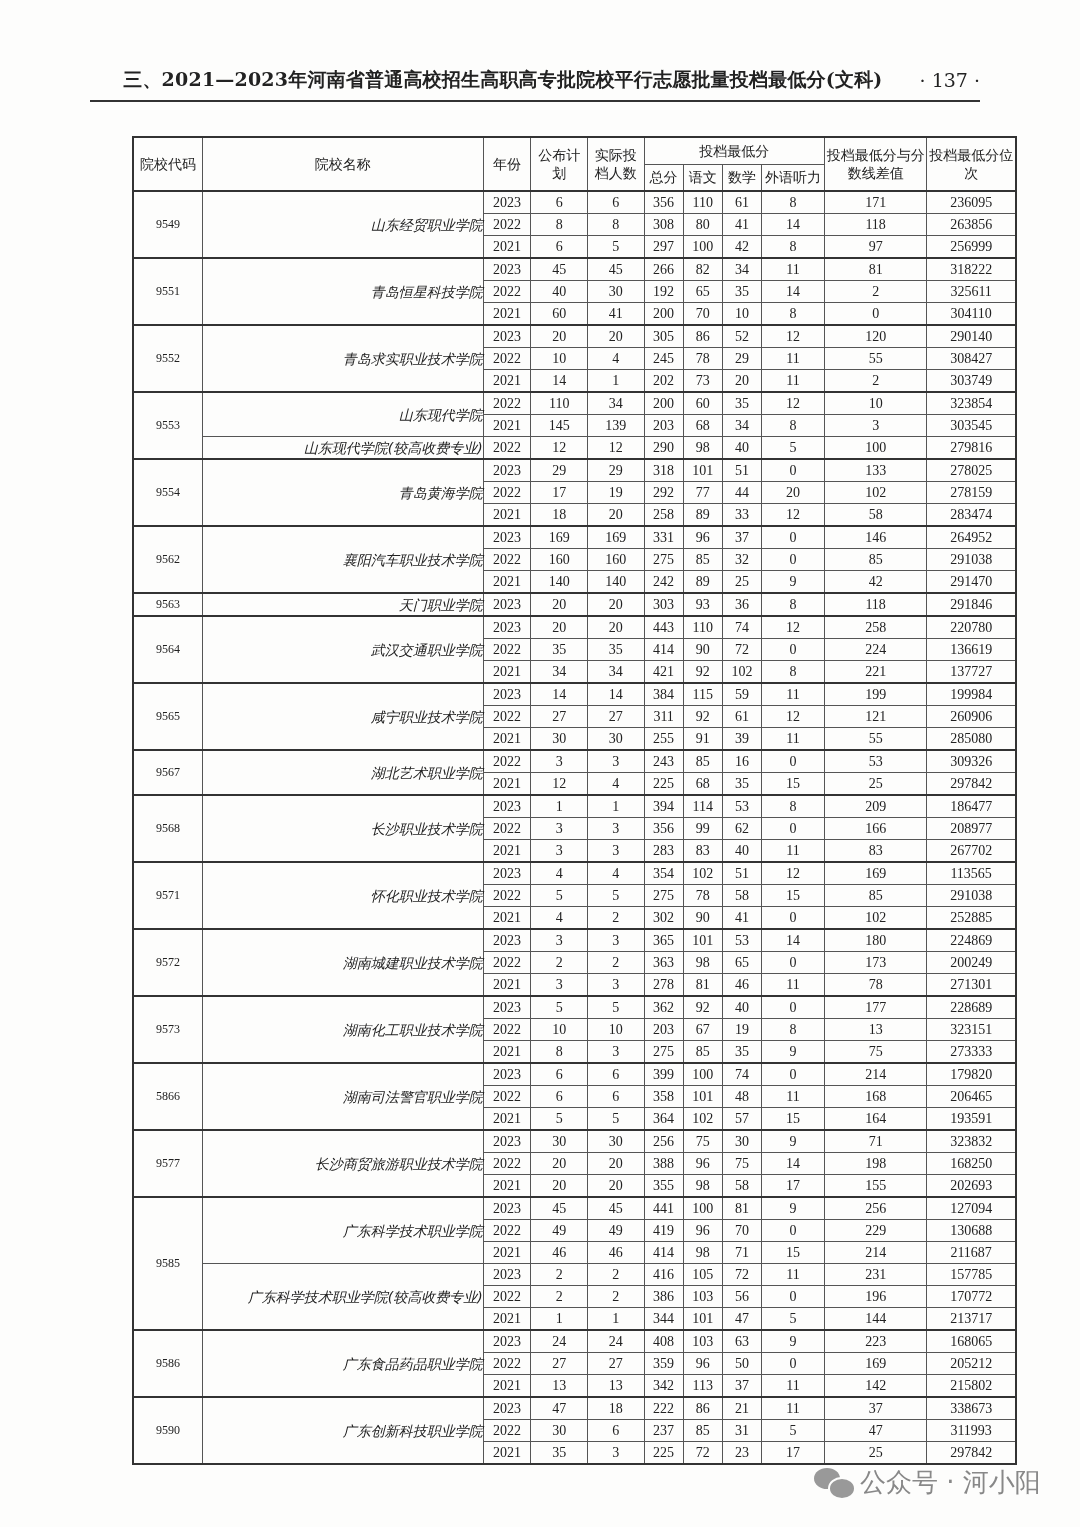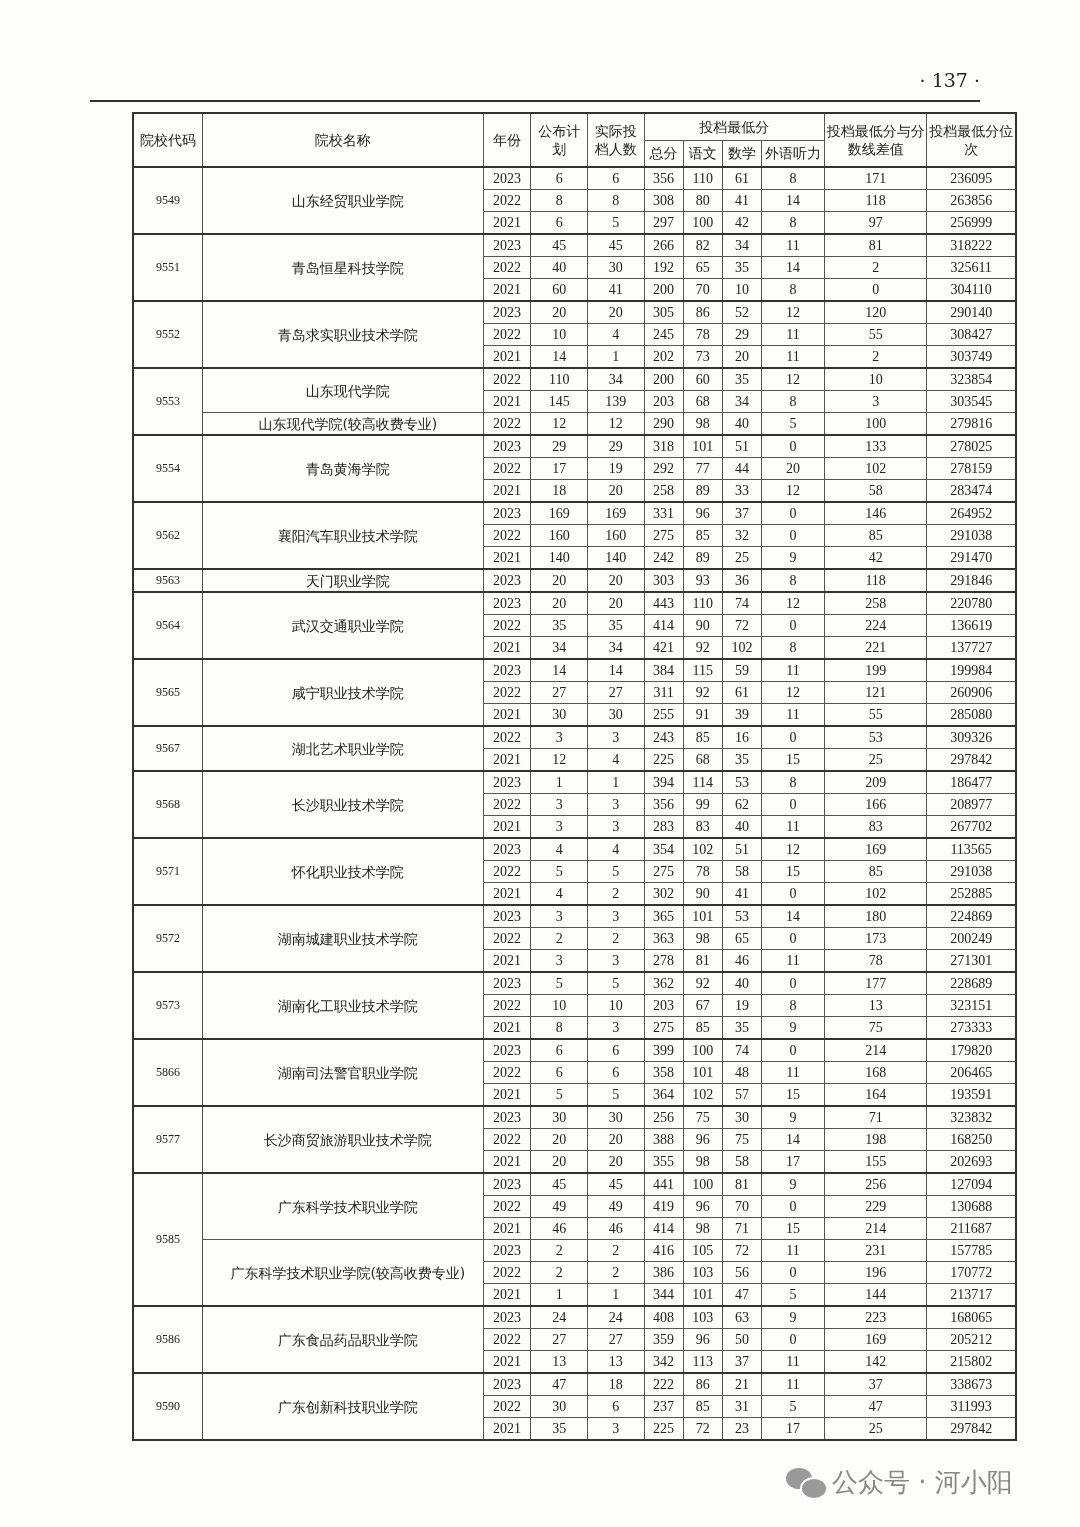--- a/index.html
+++ b/index.html
@@ -1,38 +1,39 @@
 <!DOCTYPE html>
 <html><head>
 <meta charset="utf-8">
 <style>
   html, body { margin:0; padding:0; background:#fdfdfc; }
   body { width:1080px; height:1527px; position:relative; overflow:hidden;
          font-family:"DejaVu Serif","Liberation Serif",serif; color:#222; }
   .page-header { position:absolute; left:90px; top:62px; width:890px; height:36px;
          display:flex; justify-content:flex-end; align-items:center; }
   .header-title { font-size:19px; font-weight:bold; letter-spacing:0.2px; }
-  .page-num { font-size:19px; margin-left:26px; }
+  .page-num { font-size:19px; margin-left:37px; }
   .header-rule { position:absolute; left:90px; top:100px; width:890px; height:2px; background:#333; }
-  .table-wrap { position:absolute; left:88px; top:112px; width:802px;padding-left:44px; }
+  .table-wrap { position:absolute; left:88px; top:136px; width:802px;padding-left:44px; }
   table { border-collapse:collapse; width:885px; table-layout:fixed; border:2px solid #333; }
   th, td { border:1px solid #555; text-align:center; font-size:14px; padding:0; height:21px; line-height:21px; font-family:"Liberation Serif","DejaVu Serif",serif; }
   th { font-weight:normal; font-size:14px; line-height:18px; font-family:"DejaVu Sans","Liberation Sans",sans-serif; }
   td.code { font-size:12px; }
-  td.name { text-align:center; padding-left:10px; font-size:14px; line-height:20px; font-family:"DejaVu Sans","Liberation Sans",sans-serif; }
+  td.name { text-align:right; padding-left:10px; font-size:14px; line-height:20px; font-family:"DejaVu Sans","Liberation Sans",sans-serif;font-style:italic; }
   tr.group-start td { border-top:2px solid #333; }
-  .footer { position:absolute; left:786px; top:1465px; display:flex; align-items:center; color:#888; font-family:"DejaVu Sans","Liberation Sans",sans-serif; font-size:26px; }
+  .footer { position:absolute; left:814px; top:1465px; display:flex; align-items:center; color:#888; font-family:"DejaVu Sans","Liberation Sans",sans-serif; font-size:26px; }
   .wechat-icon { width:38px; height:30px; position:relative; margin-right:8px; }
   .wechat-icon .b1 { position:absolute; left:0; top:0; width:26px; height:21px; background:#999; border-radius:50%; }
   .wechat-icon .b2 { position:absolute; left:14px; top:9px; width:24px; height:19px; background:#999; border:2px solid #fdfdfc; border-radius:50%; }
 </style>
 </head>
 <body>
 
 <div class="page-header">
+  <span class="header-title">三、2021—2023年河南省普通高校招生高职高专批院校平行志愿批量投档最低分(文科)</span>
   <span class="page-num">· 137 ·</span>
 </div>
 <div class="header-rule"></div>
 
 <div class="table-wrap">
   <table>
     <colgroup>
       <col style="width:64px">
         <col style="width:258px">
         <col style="width:44px">

